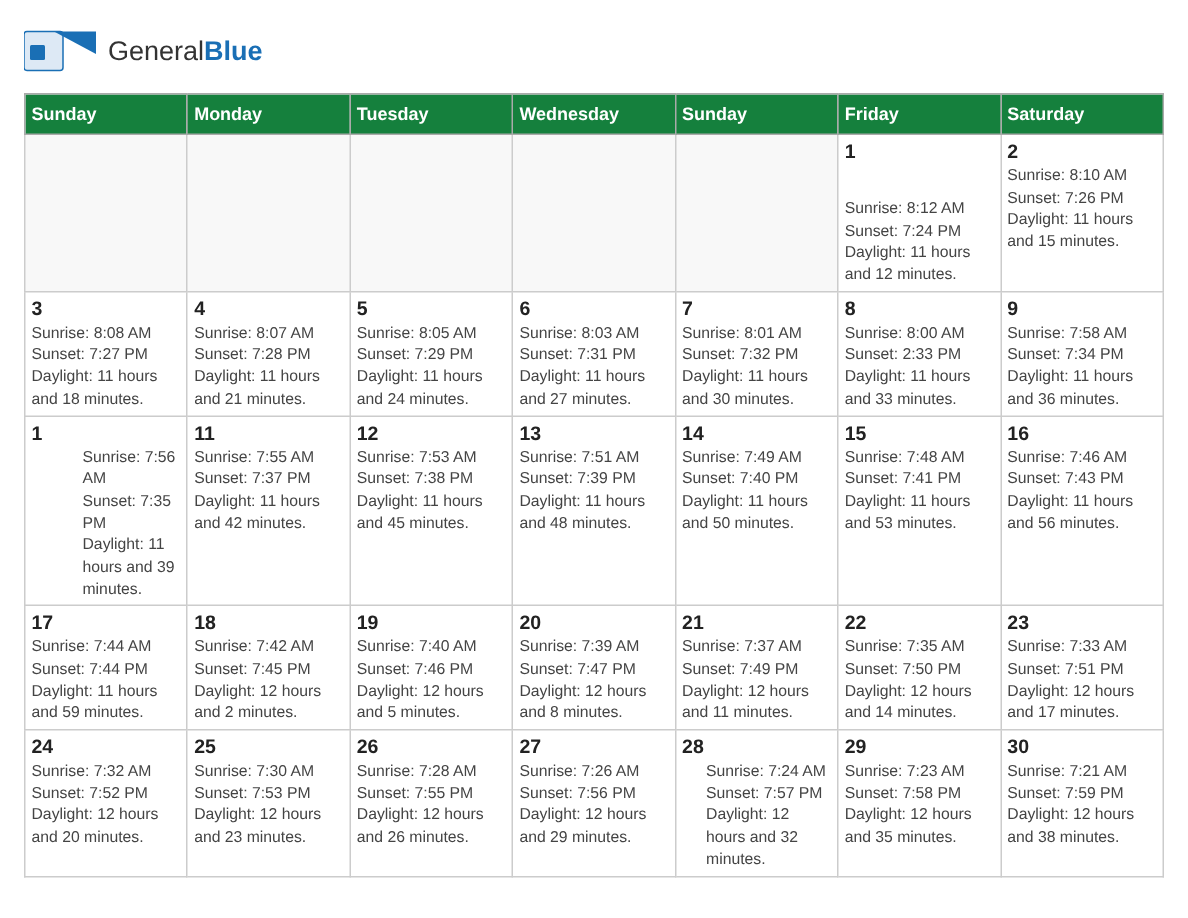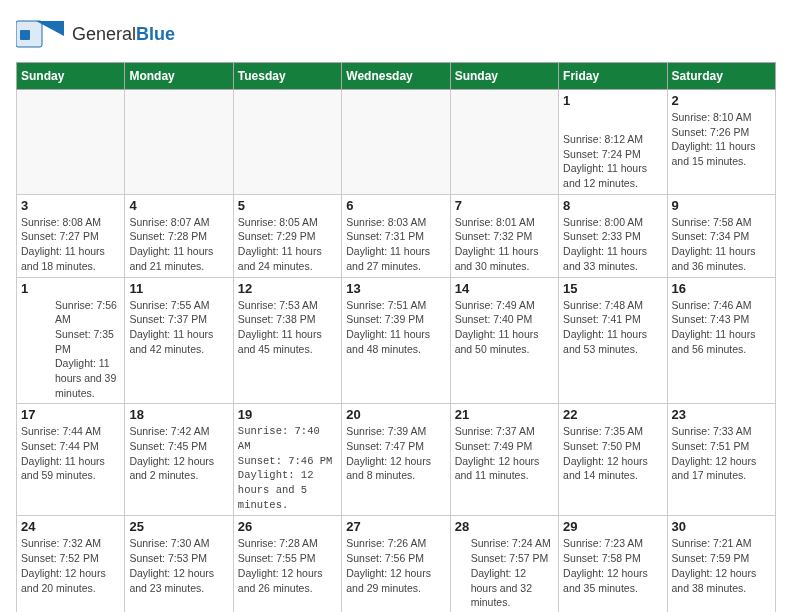--- a/index.html
+++ b/index.html
@@ -218,21 +218,21 @@
 Daylight: 11 hours and 59 minutes.</div>
         </td>
         <td>
           <span class="day-num">18</span>
           <div class="day-detail" style="white-space: pre-line;">Sunrise: 7:42 AM
 Sunset: 7:45 PM
 Daylight: 12 hours and 2 minutes.</div>
         </td>
         <td>
           <span class="day-num">19</span>
-          <div class="day-detail" style="white-space: pre-line; font-family: Liberation Mono, monospace;">Sunrise: 7:40 AM
+          <div class="day-detail" style="white-space: pre-line;">Sunrise: 7:40 AM
 Sunset: 7:46 PM
 Daylight: 12 hours and 5 minutes.</div>
         </td>
         <td>
           <span class="day-num">20</span>
           <div class="day-detail" style="white-space: pre-line;">Sunrise: 7:39 AM
 Sunset: 7:47 PM
 Daylight: 12 hours and 8 minutes.</div>
         </td>
         <td>

